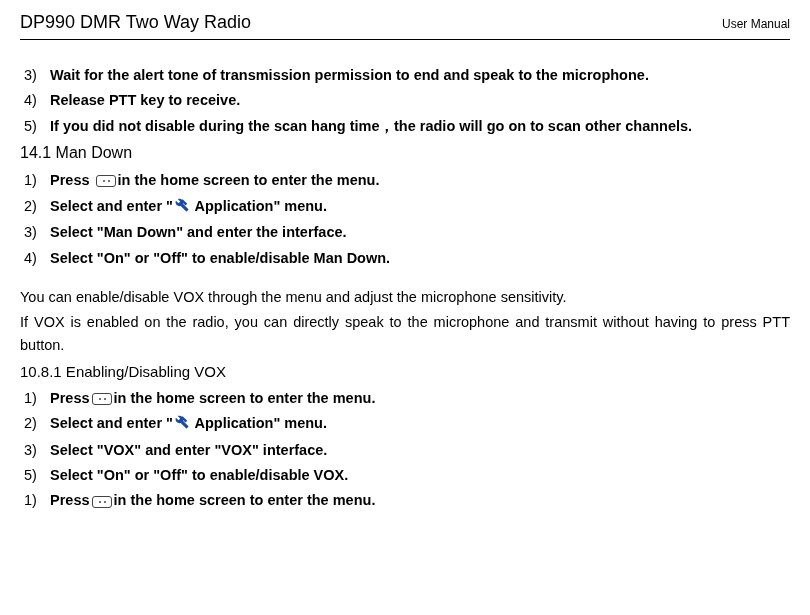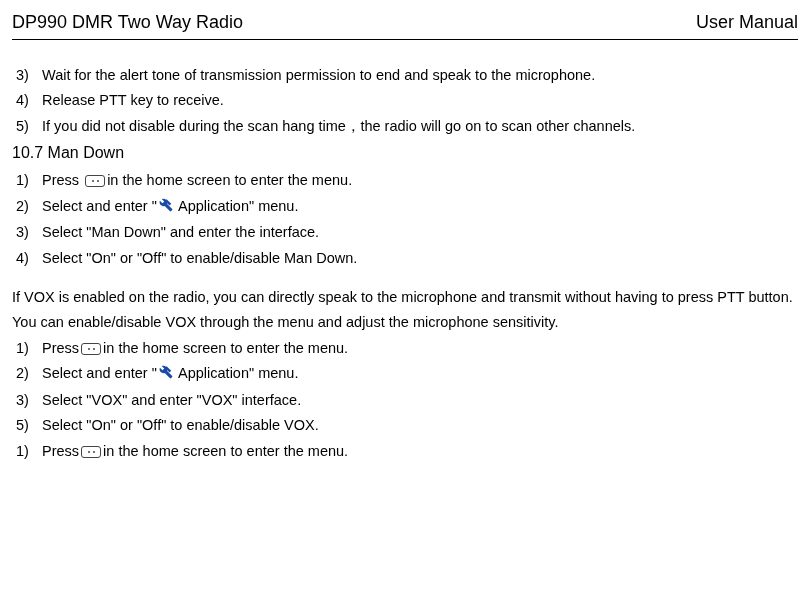--- a/index.html
+++ b/index.html
@@ -10,50 +10,51 @@
     body {
       font-family: Arial, Helvetica, sans-serif;
       background: #fff;
       color: #000;
       width: 810px;
       height: 615px;
       padding: 0;
       overflow: hidden;
     }
     .page {
-      padding: 12px 12px;
+      padding: 12px 20px;
     }
     .header {
       display: flex;
       justify-content: space-between;
       align-items: baseline;
       padding-bottom: 6px;
       border-bottom: 1.5px solid #000;
       margin-bottom: 24px;
     }
     .header-left {
       font-size: 18px;
     }
     .header-right {
-      font-size: 18px;
+      font-size: 12px;
     }
     .content {
       font-size: 14.5px;
       line-height: 1.55;
     }
     .list-item {
       margin-left: 4px;
       margin-bottom: 3px;
     }
     .list-num {
       display: inline-block;
       min-width: 22px;
     }
     .list-text {
       display: inline;
+      font-weight: bold;
     }
     .section-heading {
       font-size: 16px;
       margin-top: 4px;
       margin-bottom: 3px;
     }
     .subsection-heading {
       font-size: 15px;
       margin-top: 4px;
       margin-bottom: 3px;
@@ -120,21 +121,21 @@
     </div>
     <div class="list-item">
       <span class="list-num">4)</span>
       <span class="list-text">Release PTT key to receive.</span>
     </div>
     <div class="list-item">
       <span class="list-num">5)</span>
       <span class="list-text">If you did not disable during the scan hang time，the radio will go on to scan other channels.</span>
     </div>
 
-    <div class="section-heading">10.7    Man Down</div>
+    <div class="section-heading">14.1    Man Down</div>
 
     <div class="list-item">
       <span class="list-num">1)</span>
       <span class="list-text">
         <span>Press  </span><span class="menu-key-icon"></span><span>in the home screen to enter the menu.</span>
       </span>
     </div>
     <div class="list-item">
       <span class="list-num">2)</span>
       <span class="list-text">
@@ -149,23 +150,24 @@
       <span class="list-text">Select "Man Down" and enter the interface.</span>
     </div>
     <div class="list-item">
       <span class="list-num">4)</span>
       <span class="list-text">Select "On" or "Off" to enable/disable Man Down.</span>
     </div>
 
     <div class="spacer"></div>
 
 
+    <div class="paragraph">You can enable/disable VOX through the menu and adjust the microphone sensitivity.</div>
     <div class="paragraph">If VOX is enabled on the radio, you can directly speak to the microphone and transmit without having to press PTT button.</div>
-    <div class="paragraph">You can enable/disable VOX through the menu and adjust the microphone sensitivity.</div>
-
+
+    <div class="subsection-heading">10.8.1    Enabling/Disabling VOX</div>
 
     <div class="list-item">
       <span class="list-num">1)</span>
       <span class="list-text">
         <span>Press</span><span class="menu-key-icon"></span><span>in the home screen to enter the menu.</span>
       </span>
     </div>
     <div class="list-item">
       <span class="list-num">2)</span>
       <span class="list-text">

